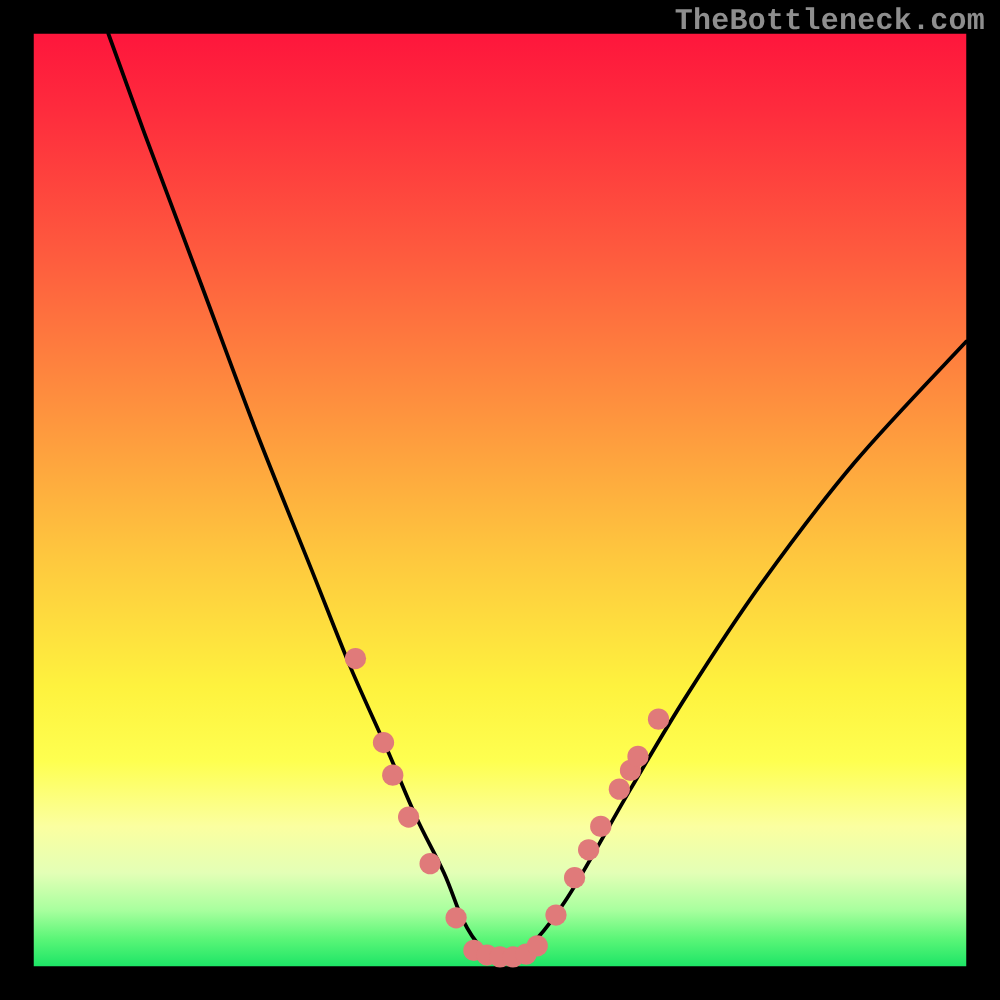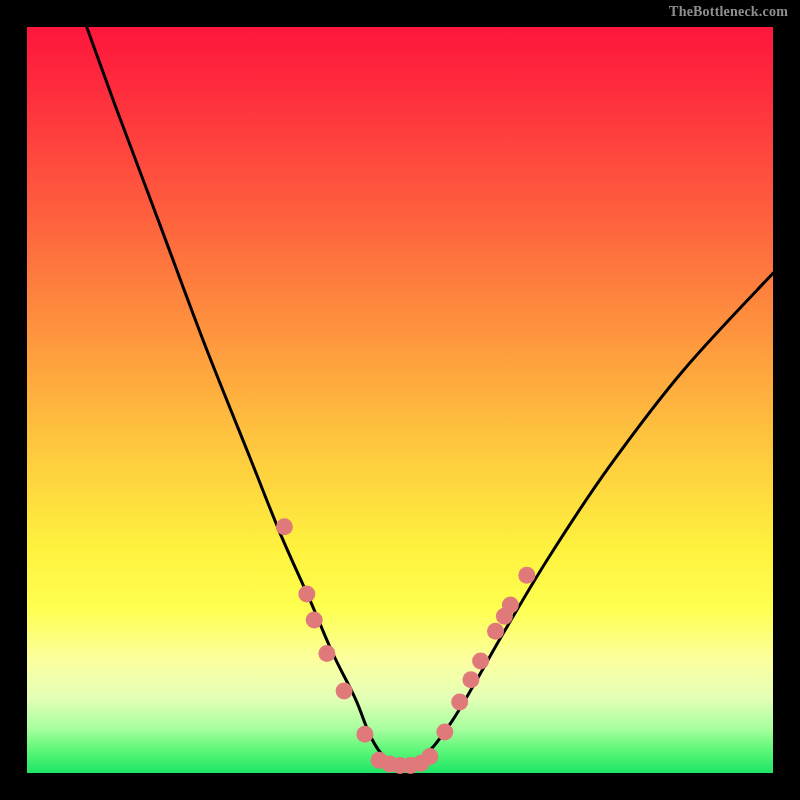--- a/index.html
+++ b/index.html
@@ -35,22 +35,22 @@
       #fbffa0 85%,
       #e3ffb6 90%,
       #a8ff9e 94%,
       #5cf678 97%,
       #1de566 100%);
   }
   .watermark {
     position: absolute;
     top: 4px;
     right: 12px;
-    font-family: Liberation Serif, serif;
-    font-size: 14px;
+    font-family: Liberation Mono, monospace;
+    font-size: 24px;
     font-weight: 600;
     color: #8e8e8e;
     letter-spacing: 0.2px;
   }
   svg.curve {
     position: absolute;
     left: 0;
     top: 0;
     width: 746px;
     height: 746px;

